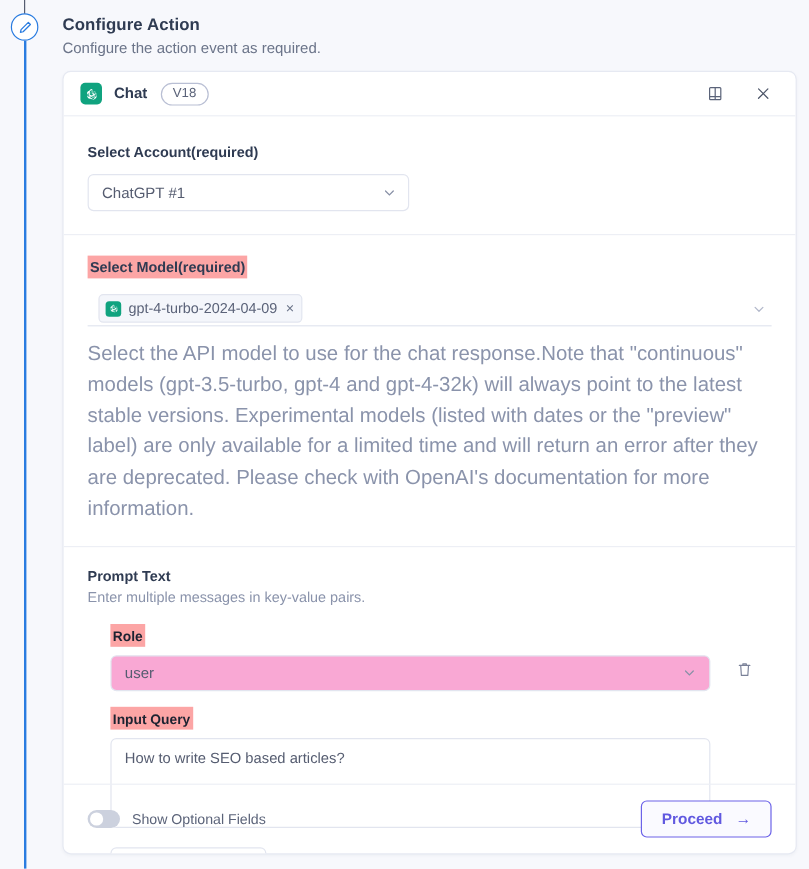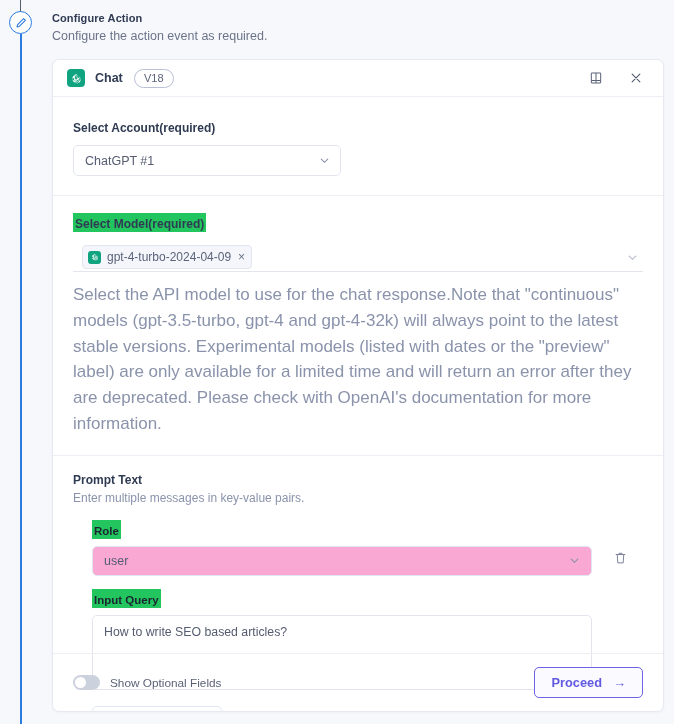--- a/index.html
+++ b/index.html
@@ -50,21 +50,21 @@
     justify-content: center;
   }
   .rail-node svg { display: block; }
 
   
   .page-head {
     position: absolute;
     left: 52px; top: 12px;
   }
   .page-title {
-    font-size: 11px;
+    font-size: 14px;
     font-weight: bold;
     color: #2f3b52;
     letter-spacing: .1px;
   }
   .page-sub {
     margin-top: 5px;
     font-size: 12.5px;
     color: #6b7489;
   }
 
@@ -131,21 +131,21 @@
   .sect.account { padding-top: 21px; padding-bottom: 19px; }
   .divider { height: 1px; background: #edeff5; }
 
   .field-label {
     font-size: 12px;
     font-weight: bold;
     color: #2f3b52;
     display: inline;
   }
   .hl {
-    background: #22c55e;
+    background: #fca5a5;
     padding: 1px 2px;
   }
 
   .select-box {
     margin-top: 9px;
     width: 268px;
     height: 31px;
     border: 1px solid #e2e5ef;
     border-radius: 5px;
     background: #fff;

